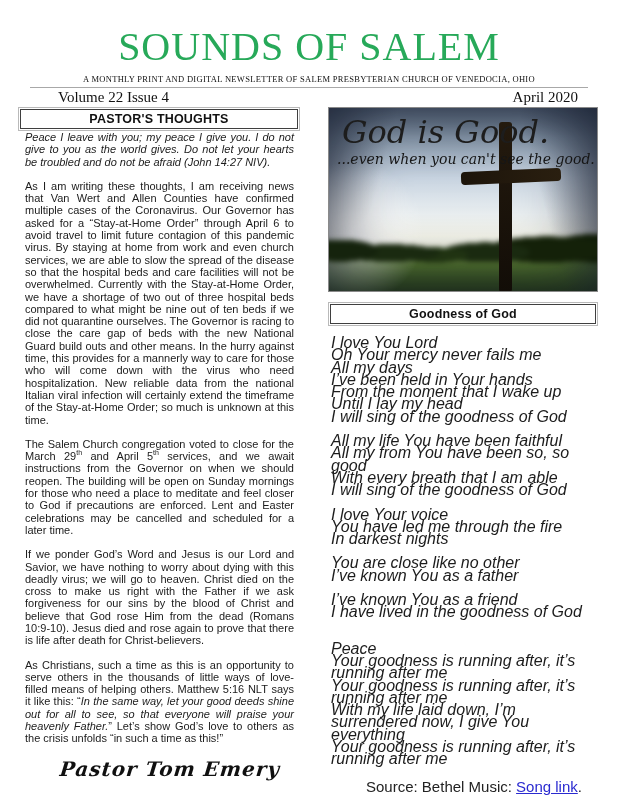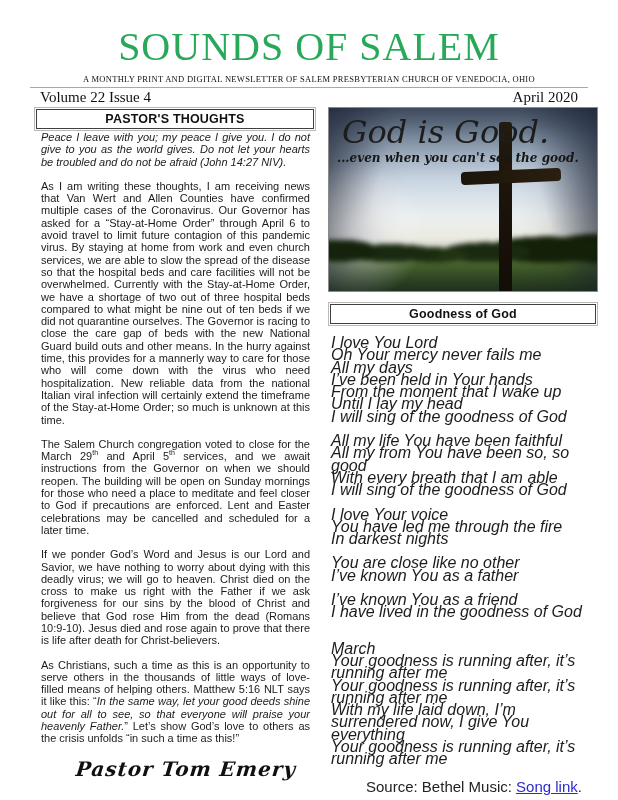--- a/index.html
+++ b/index.html
@@ -4,25 +4,25 @@
 <style>
   html,body{margin:0;padding:0;background:#fff;}
   .page{position:relative;width:618px;height:800px;background:#ffffff;overflow:hidden;
         font-family:"Liberation Sans",sans-serif;color:#1b1b1b;}
 
   
   .header{padding-top:27px;text-align:center;}
   .nl-title{font-family:"Liberation Serif",serif;font-size:40px;letter-spacing:1px;color:#27a959;line-height:1;}
   .nl-subtitle{font-family:"Liberation Serif",serif;font-size:8.5px;letter-spacing:.3px;color:#111;margin-top:7px;}
   .header-rule{border:none;border-top:1px solid #a8a8a8;margin:3px 30px 0 30px;}
-  .vol-row{display:flex;justify-content:space-between;padding:1px 40px 0 40px;
+  .vol-row{display:flex;justify-content:space-between;padding:1px 40px 0 58px;
            font-family:"Liberation Serif",serif;font-size:15px;color:#111;}
 
   
-  .col-left{position:absolute;left:34px;top:107px;width:282px;}
+  .col-left{position:absolute;left:18px;top:107px;width:282px;}
   .col-right{position:absolute;left:328px;top:107px;width:270px;}
 
   .section-heading-box{margin:2px;border:1px solid #3f3f3f;outline:1px solid #b9b9b9;outline-offset:1px;
       background:#fff;text-align:center;font-weight:bold;font-size:12.5px;letter-spacing:.2px;
       padding:2px 0;color:#111;}
 
   .paras{margin-top:0;padding:0 6px 0 7px;}
   .paras p{margin:0 0 12px 0;font-size:11px;line-height:12.3px;text-align:justify;color:#1b1b1b;}
   .paras .it{font-style:italic;}
   .paras sup{font-size:7px;line-height:0;}
@@ -49,21 +49,21 @@
       radial-gradient(ellipse 80px 18px at 58% 60%, #1a2a10 0%, #1a2a10 55%, transparent 56%),
       radial-gradient(ellipse 110px 24px at 80% 52%, #142109 0%, #142109 55%, transparent 56%),
       radial-gradient(ellipse 90px 26px at 98% 48%, #101c08 0%, #101c08 55%, transparent 56%);}
   .cross-v{position:absolute;left:170px;top:14px;width:13px;height:170px;border-radius:3px;
       background:linear-gradient(to bottom,#241a0e,#120d07);}
   .cross-h{position:absolute;left:132px;top:62px;width:100px;height:13px;border-radius:4px;
       background:linear-gradient(to right,#1c140a,#2a1f10);transform:rotate(-2.5deg);}
   .photo-title{position:absolute;top:5px;left:13px;font-family:"DejaVu Serif",serif;font-style:italic;
       font-size:32px;color:#1d1d1d;}
   .photo-sub{position:absolute;top:43px;left:8px;font-family:"DejaVu Serif",serif;font-style:italic;
-      font-weight:bold;font-size:12px;color:#161616;text-align:center;}
+      font-weight:normal;font-size:14px;color:#161616;text-align:center;}
 
   
   .goodness-box{margin-top:12px;}
   .lyrics{margin-top:13px;padding-left:3px;font-style:italic;font-size:16px;line-height:12.3px;color:#1c1c1c;}
   .stanza{margin-bottom:12px;}
   .stanza.extra-gap{margin-top:24px;}
   .source-line{margin-top:8px;padding-left:38px;font-size:15px;color:#222;}
   .source-line a{color:#2a2ad0;text-decoration:underline;cursor:pointer;}
 </style>
 </head>
@@ -127,21 +127,21 @@
         </div>
         <div class="stanza">
           <div class="lyric-line">You are close like no other</div>
           <div class="lyric-line">I’ve known You as a father</div>
         </div>
         <div class="stanza">
           <div class="lyric-line">I’ve known You as a friend</div>
           <div class="lyric-line">I have lived in the goodness of God</div>
         </div>
         <div class="stanza extra-gap">
-          <div class="lyric-line">March</div>
+          <div class="lyric-line">Peace</div>
           <div class="lyric-line">Your goodness is running after, it’s running after me</div>
           <div class="lyric-line">Your goodness is running after, it’s running after me</div>
           <div class="lyric-line">With my life laid down, I’m surrendered now, I give You everything</div>
           <div class="lyric-line">Your goodness is running after, it’s running after me</div>
         </div>
       </div>
 
     <div class="source-line">
       <span>Source: Bethel Music: </span><a style="color: rgb(42, 42, 208);">Song link</a><span>.</span>
     </div>

